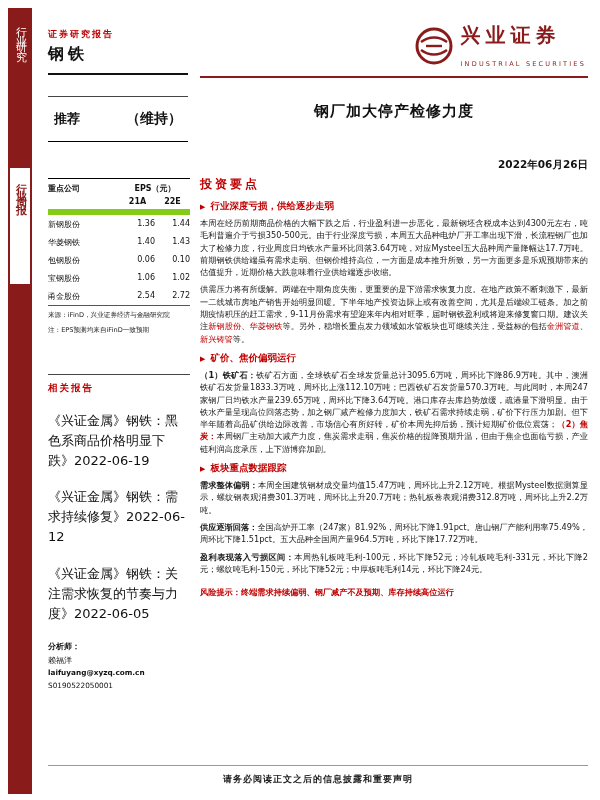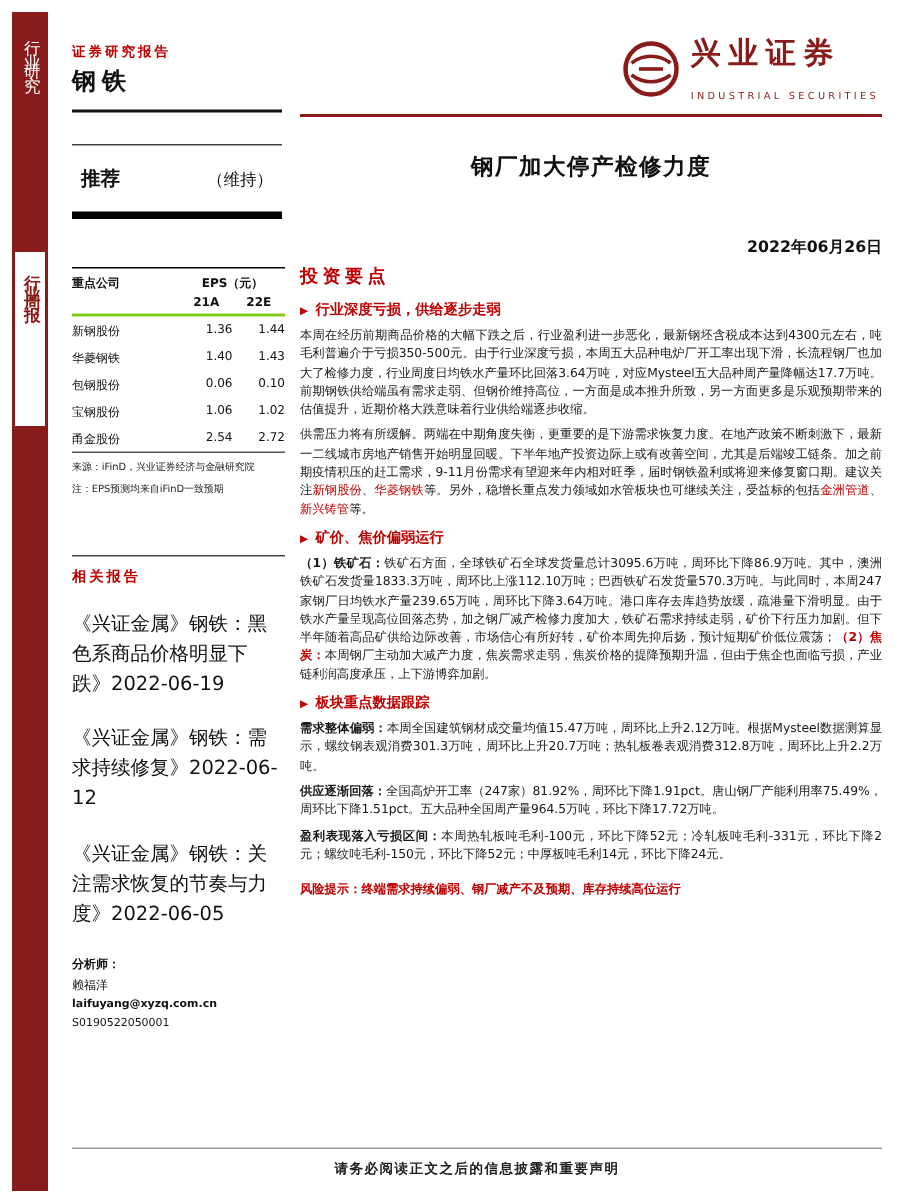--- a/index.html
+++ b/index.html
@@ -20,34 +20,34 @@
   .hdr-industry{position:absolute;left:48px;top:44px;font-size:16px;font-weight:bold;letter-spacing:4px;color:#111;}
   .hdr-underline{position:absolute;left:48px;top:73px;width:140px;height:2px;background:#111;}
   .logo-wrap{position:absolute;right:14px;top:24px;display:flex;align-items:center;gap:7px;}
   .logo-circle{width:40px;height:40px;flex:0 0 auto;}
   .brand-col{display:flex;flex-direction:column;align-items:flex-start;}
   .brand-cn{color:#8a1b1b;font-size:20px;font-weight:bold;letter-spacing:5px;line-height:1.1;}
   .brand-en{color:#8a1b1b;font-size:6.5px;letter-spacing:2.2px;margin-top:14px;}
   .hdr-rule{position:absolute;left:200px;top:76px;width:388px;height:2px;background:#8a1b1b;}
 
   
-  .rating-box{position:absolute;left:48px;top:96px;width:140px;border-top:1px solid #444;border-bottom:5px solid #000000;
+  .rating-box{position:absolute;left:48px;top:96px;width:140px;border-top:1px solid #444;border-bottom:1px solid #000000;
               padding:13px 6px;box-sizing:border-box;display:flex;justify-content:space-between;align-items:baseline;}
   .rating-val{font-size:13px;font-weight:bold;color:#111;}
-  .rating-status{font-size:11px;font-weight:normal;color:#111;}
+  .rating-status{font-size:14px;font-weight:bold;color:#111;}
   .doc-title{position:absolute;left:200px;top:102px;width:388px;text-align:center;font-size:15px;font-weight:bold;color:#111;letter-spacing:1px;}
   .doc-date{position:absolute;left:200px;top:158px;width:388px;text-align:right;font-size:10.5px;font-weight:bold;color:#111;}
 
   
   .leftcol{position:absolute;left:48px;top:178px;width:142px;}
   .tbl{width:100%;font-size:8px;color:#111;}
   .tbl-h1{display:flex;border-top:1.5px solid #000;padding:4px 0 2px 0;font-weight:bold;}
   .tbl-h1 .c-name{flex:1;}
   .tbl-h1 .c-eps{width:70px;text-align:center;}
-  .tbl-h2{display:flex;border-bottom:2px solid #84cc16;padding:1px 0 3px 0;font-weight:bold;}
+  .tbl-h2{display:flex;border-bottom:6px solid #84cc16;padding:1px 0 3px 0;font-weight:bold;}
   .tbl-h2 .c-name{flex:1;}
   .tbl-h2 .c-a,.tbl-h2 .c-e{width:35px;text-align:center;}
   .trow{display:flex;padding:3.5px 0;}
   .trow .tname{flex:1;}
   .trow .tnum{width:35px;text-align:right;}
   .tbl-end{border-bottom:1px solid #555;}
   .src-note{font-size:6.6px;color:#222;margin-top:5px;line-height:1.5;}
   .related{margin-top:38px;border-top:1px solid #444;padding-top:7px;}
   .related-h{color:#c00000;font-weight:bold;font-size:9.5px;letter-spacing:2px;}
   .report-item{font-size:13px;line-height:1.55;color:#111;margin-top:16px;}

